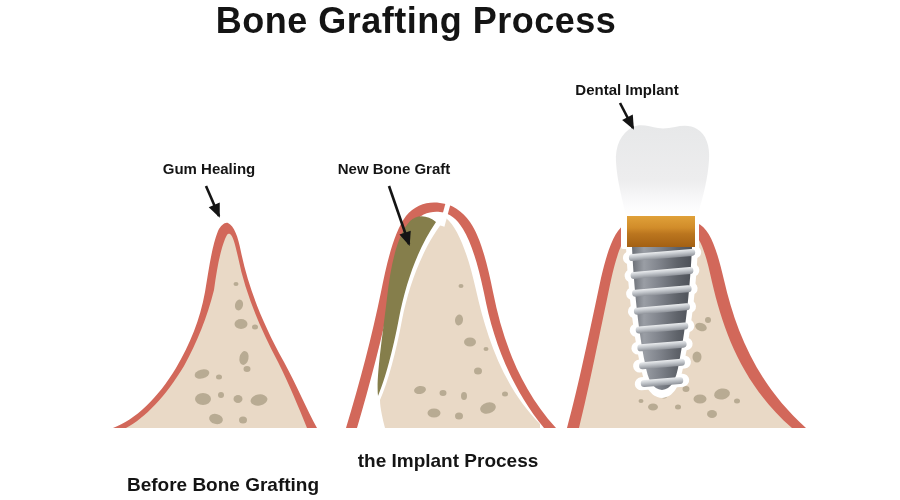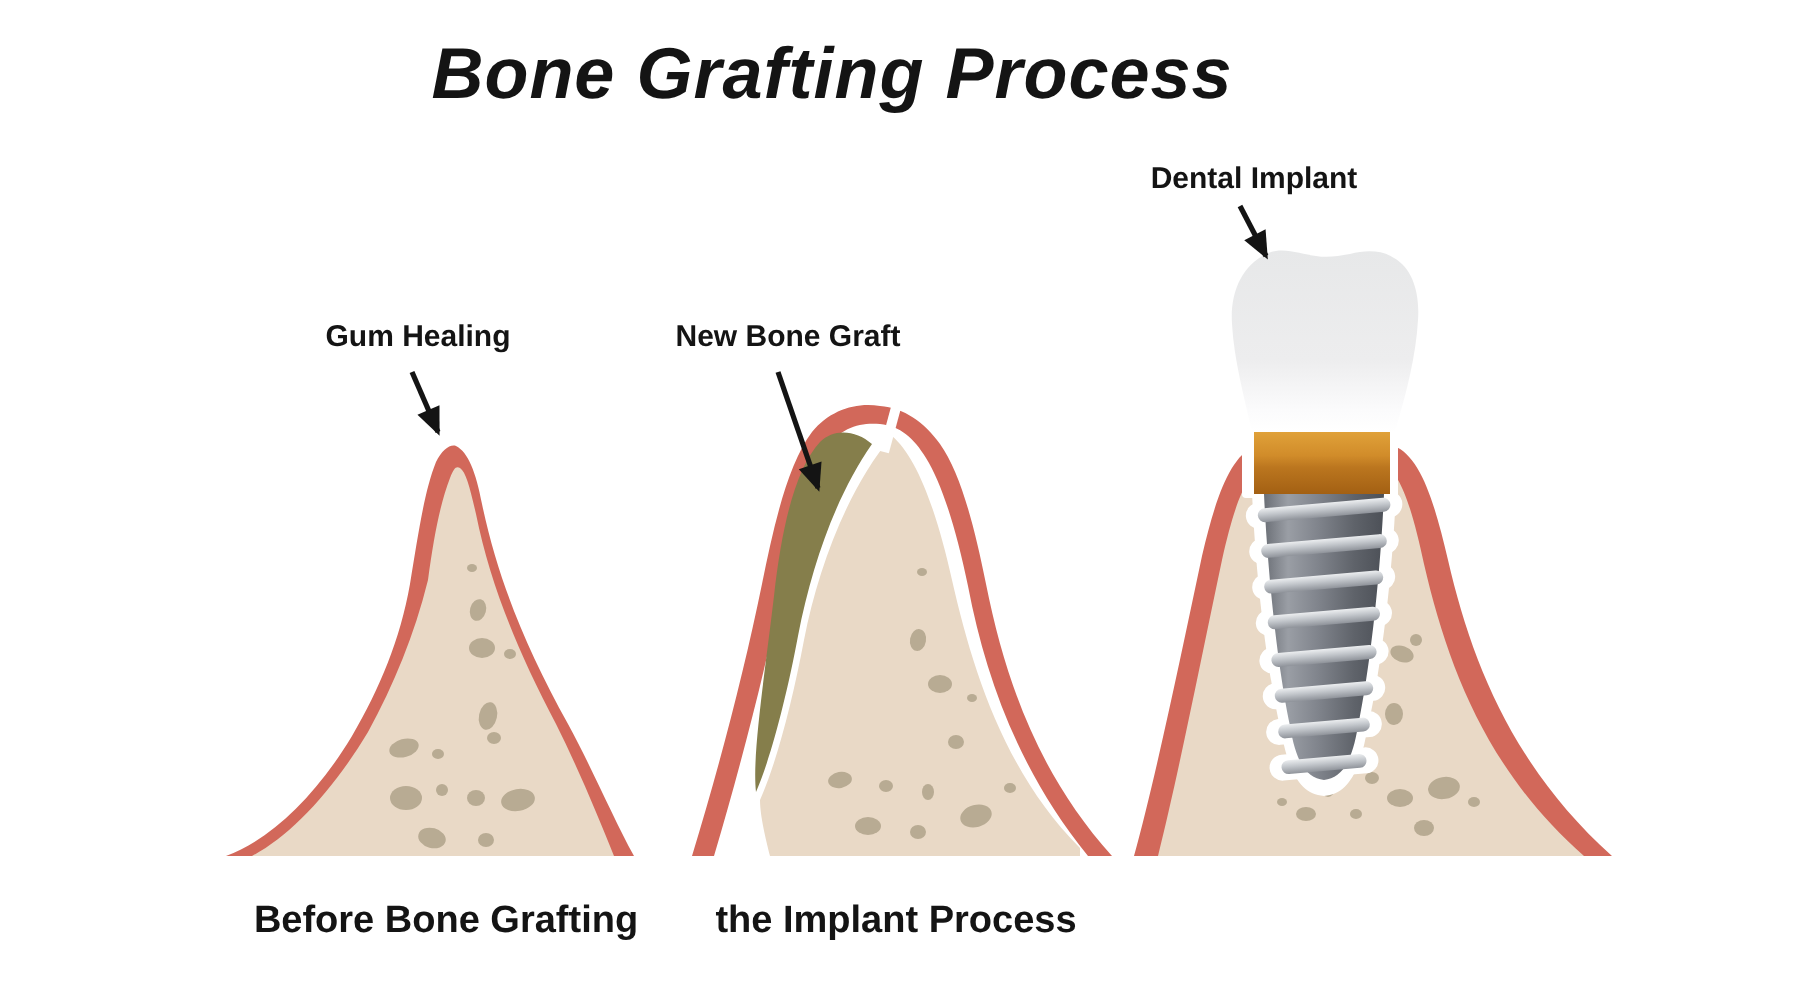--- a/index.html
+++ b/index.html
@@ -2,35 +2,35 @@
 <html style="--gum-red: #d2685a; --bone-beige: #e9d9c6; --bone-spot: #b8ab93; --graft-olive: #857e4b; --crown-white: #ededee; --abutment-orange: #d18c2a; --screw-gray: #6b6f76; --thread-silver: #c3c7cc; --outline-white: #ffffff; --text: #141414; --background: #ffffff;"><head>
 <meta charset="utf-8">
 <style>
   html,body{margin:0;padding:0;background:#fff;}
   #stage{
     position:relative;width:900px;height:500px;overflow:hidden;
     background:var(--background,#ffffff);
     font-family:"Liberation Sans","DejaVu Sans",sans-serif;
   }
   .title{
-    position:absolute;left:0;top:16px;width:832px;text-align:center;
-    font-size:36px;font-weight:bold;color:var(--text,#141414);letter-spacing:.5px;font-style:italic;
+    position:absolute;left:0;top:0;width:832px;text-align:center;
+    font-size:36px;font-weight:bold;color:var(--text,#141414);letter-spacing:.5px;
   }
   .callout{
     position:absolute;width:220px;text-align:center;
     font-size:15px;font-weight:bold;color:var(--text,#141414);
   }
   .callout.gum{left:99px;top:160px;}
   .callout.graft{left:284px;top:160px;}
   .callout.implant{left:517px;top:81px;}
   .caption{
     position:absolute;width:260px;top:448px;text-align:center;
     font-size:19px;font-weight:bold;color:var(--text,#141414);line-height:25px;
   }
-  .caption.c1{left:93px;}
+  .caption.c1{left:93px;margin-top:24px;}
   .caption.c2{left:318px;}
   .caption.c3{left:543px;}
   .caption span{display:block;}
   svg{position:absolute;left:0;top:0;}
   .f-red{fill:var(--gum-red,#d2685a);}
   .f-beige{fill:var(--bone-beige,#e9d9c6);}
   .f-spot{fill:var(--bone-spot,#b8ab93);}
   .f-olive{fill:var(--graft-olive,#857e4b);}
   .f-white{fill:var(--outline-white,#ffffff);}
   .arrow{stroke:var(--text,#141414);stroke-width:2.6;fill:none;}

